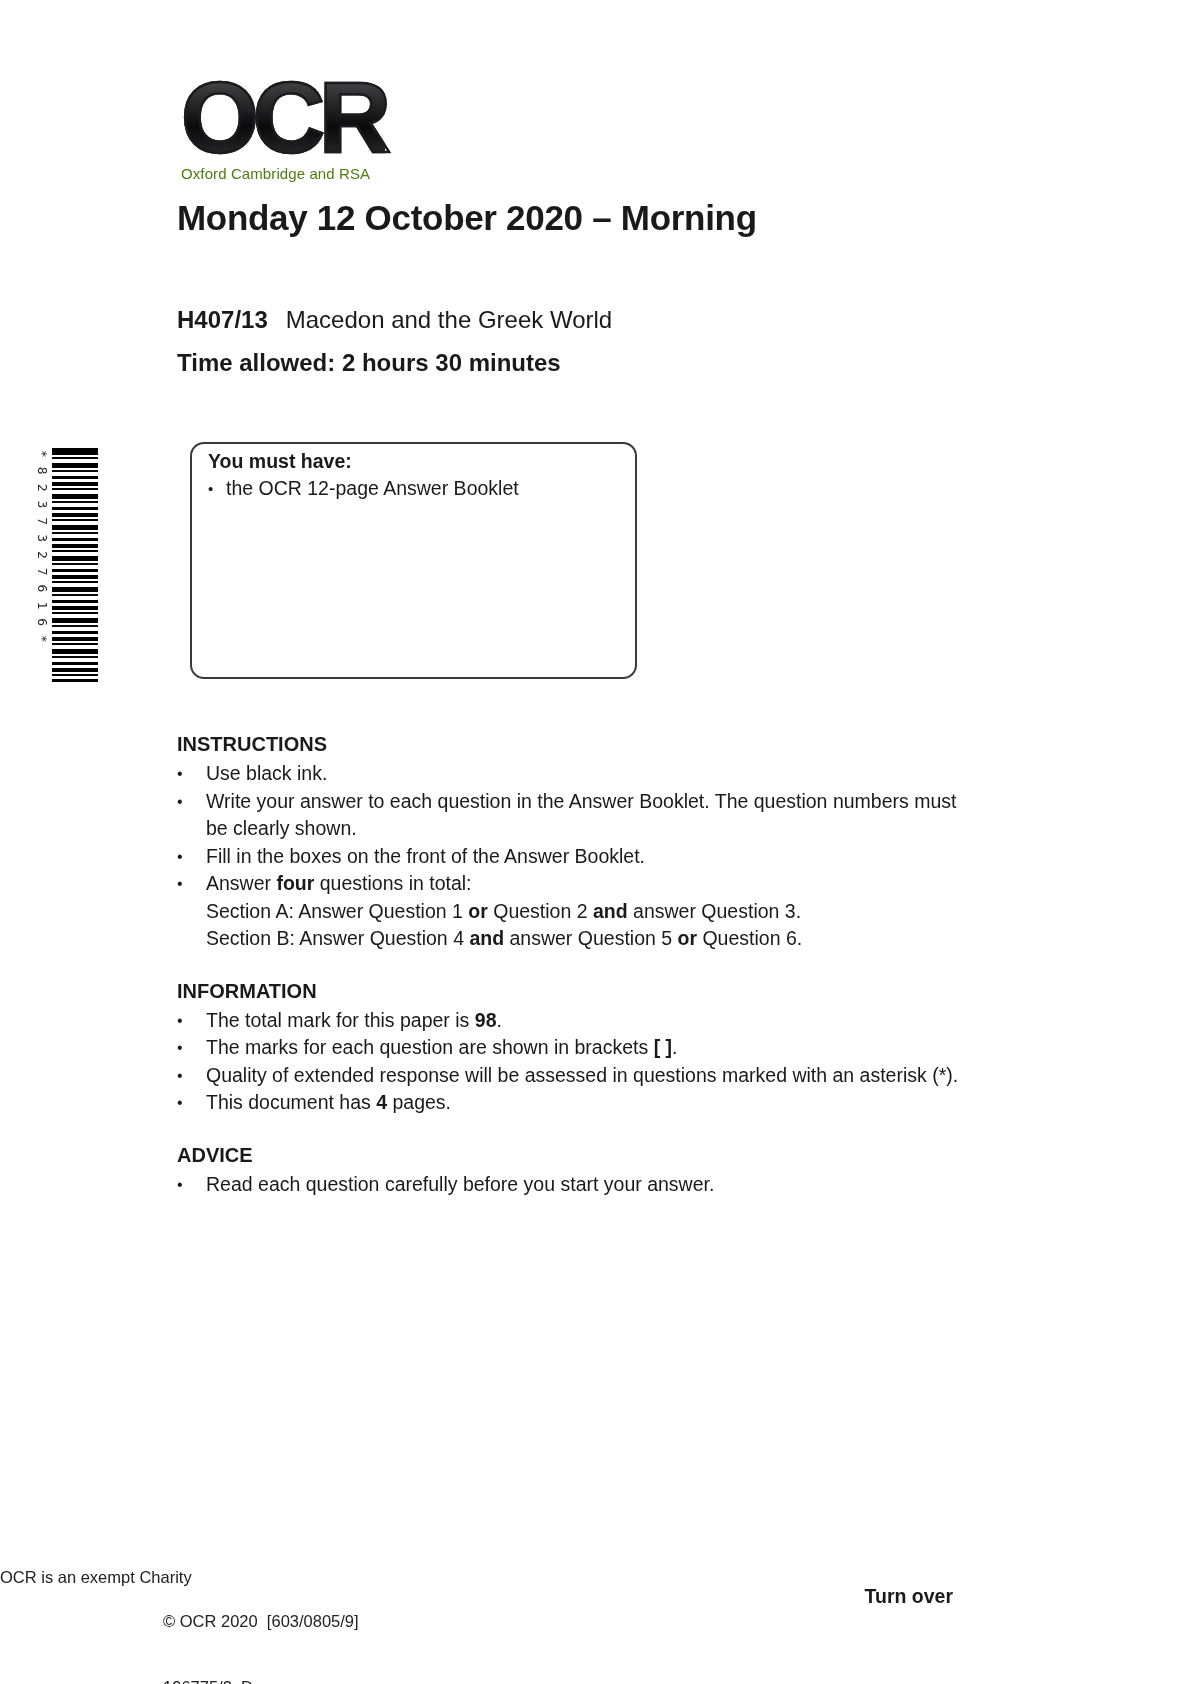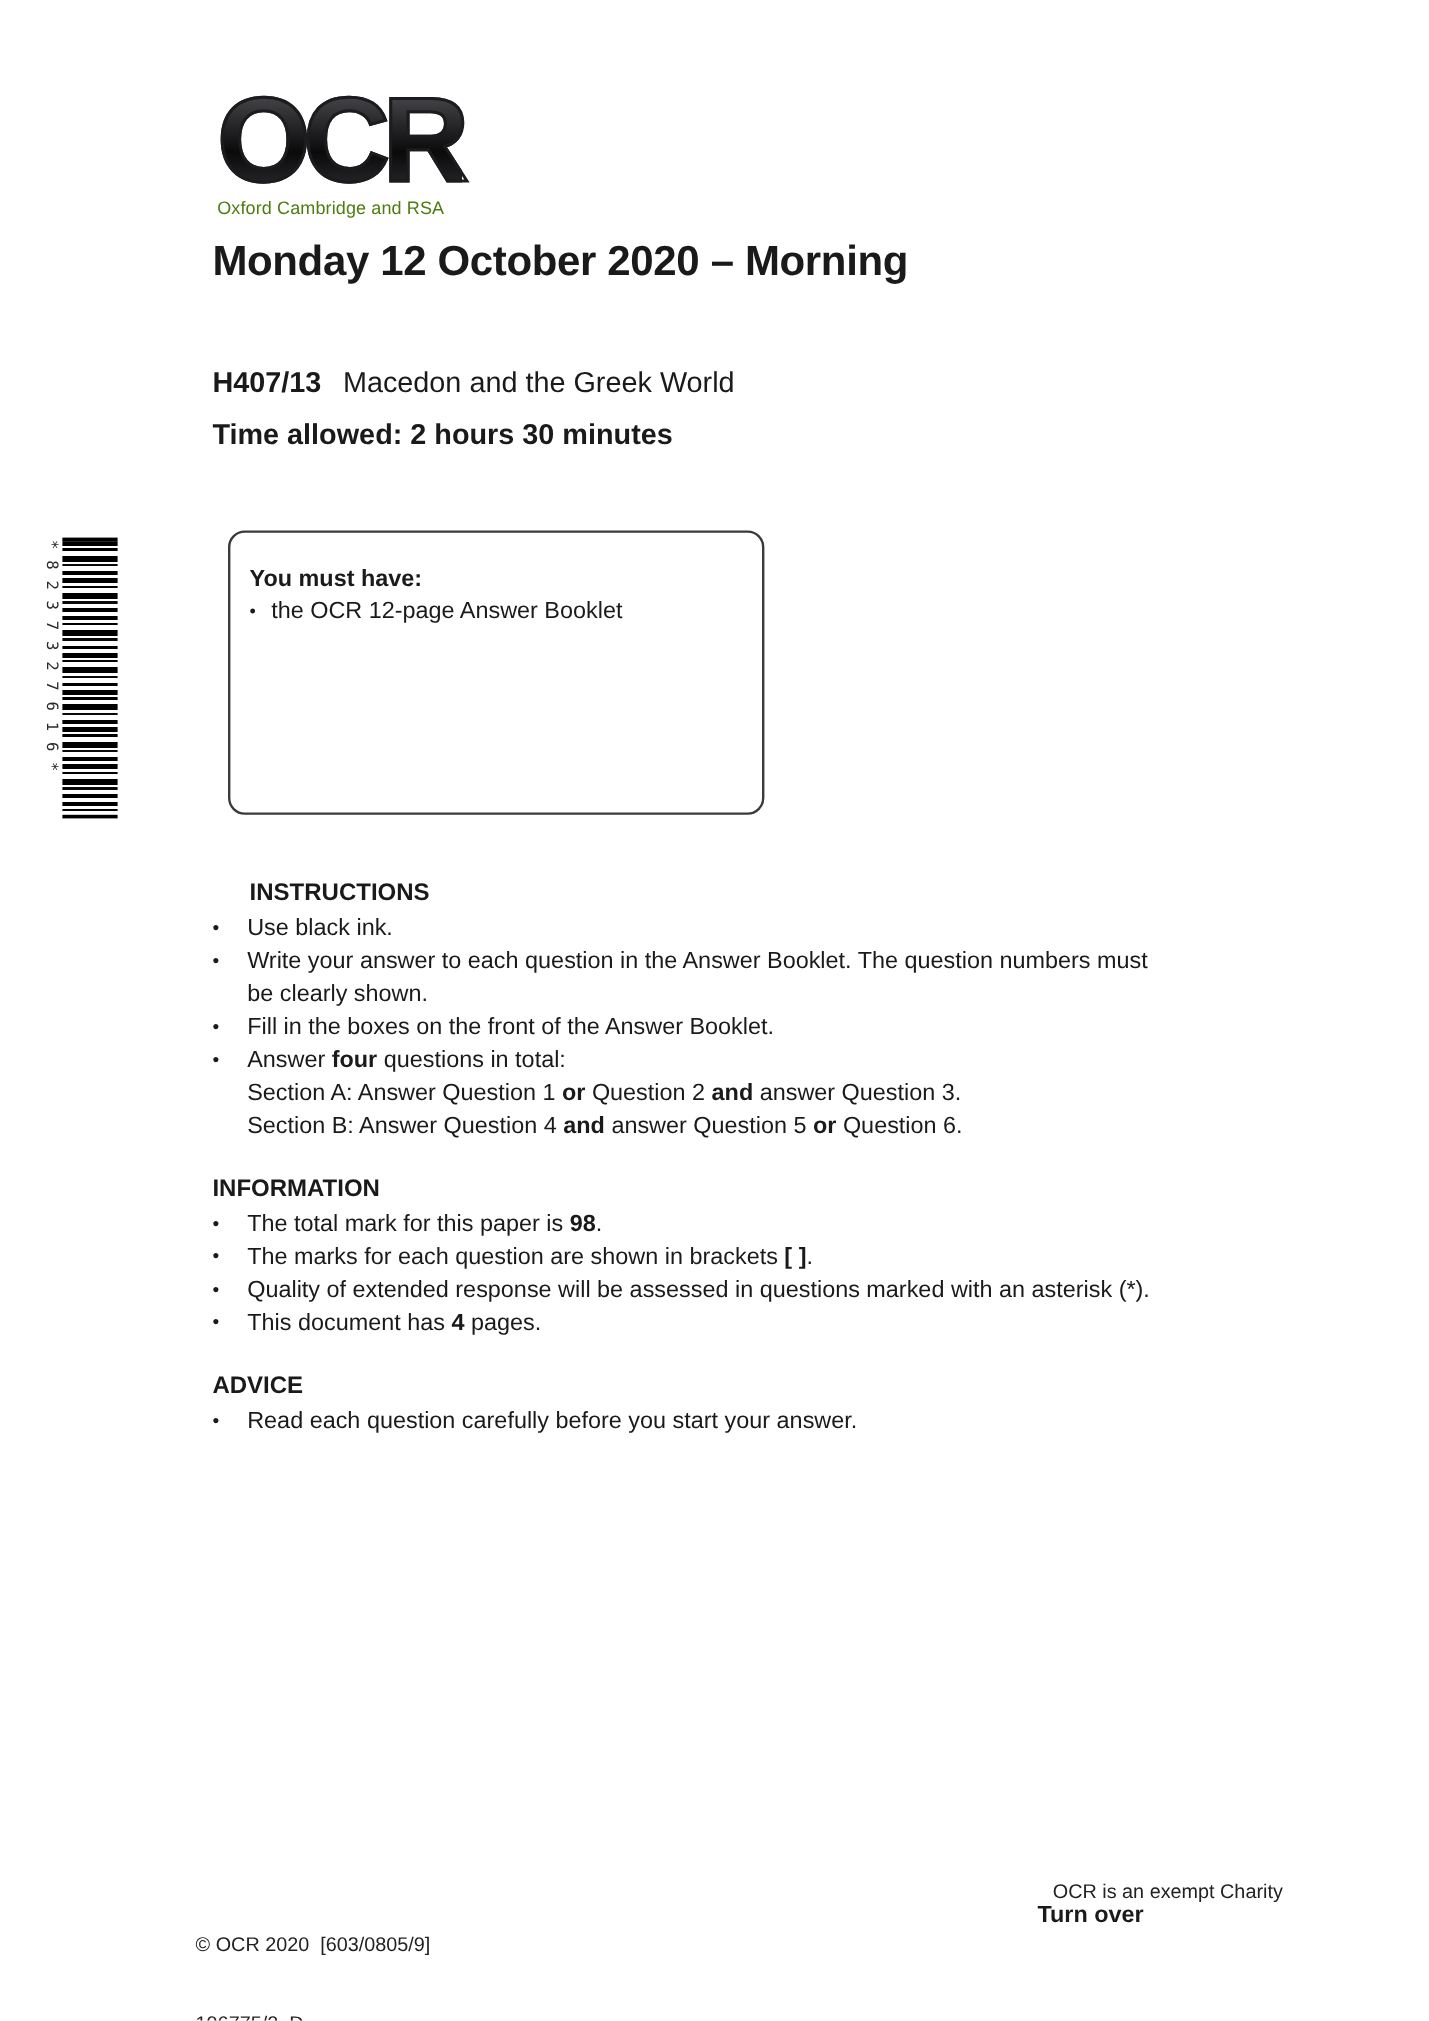--- a/index.html
+++ b/index.html
@@ -51,39 +51,39 @@
     position:absolute; left:15px; top:2px;
     transform:rotate(90deg); transform-origin:0 0;
     font-family:"DejaVu Sans Mono", monospace;
     font-size:13px; letter-spacing:9px; white-space:nowrap; color:#2a2a2a;
   }
 
   
   .must-have-box {
     position:absolute; left:190px; top:442px; width:447px; height:237px;
     border:2px solid #3a3a3a; border-radius:14px;
-    box-sizing:border-box; padding:27px 16px;
+    box-sizing:border-box; padding:6px 16px;
   }
   .mh-heading { font-size:19.5px; font-weight:bold; margin-bottom:2px; }
   .must-have-box .marker { width:18px; font-size:15px; }
 
   
   .content { position:absolute; left:177px; top:726px; width:880px; }
   .content h3 { font-size:20px; font-weight:bold; margin:26px 0 4px 0; line-height:24px; }
-  .content h3.first { margin-top:6px;margin-left:31px; }
+  .content h3.first { margin-top:6px; }
 
   .bullet-row { display:flex; align-items:flex-start; }
   .bullet-row, .bullet-text { font-size:19.5px; line-height:27.5px; }
   .marker { width:29px; flex:none; font-size:16px; line-height:27.5px; }
   .bullet-text { flex:1; }
   .b { font-weight:bold; }
 
   
   .foot-left  { position:absolute; left:163px; top:1566px; font-size:16.5px; line-height:22px; white-space:pre; color:#222; }
-  .foot-center{ position:absolute; left:0; right:0; top:1568px; text-align:right; font-size:16.5px; color:#222; }
+  .foot-center{ position:absolute; left:0; right:0; top:1568px; text-align:left; font-size:16.5px; color:#222; }
   .foot-right { position:absolute; right:116px; top:1585px; font-size:19.5px; font-weight:bold; }
 </style>
 </head>
 <body>
 
 <div class="page">
 
   <div class="logo">
     <div class="logo-text">OCR</div>
     <div class="logo-sub">Oxford Cambridge and RSA</div>

